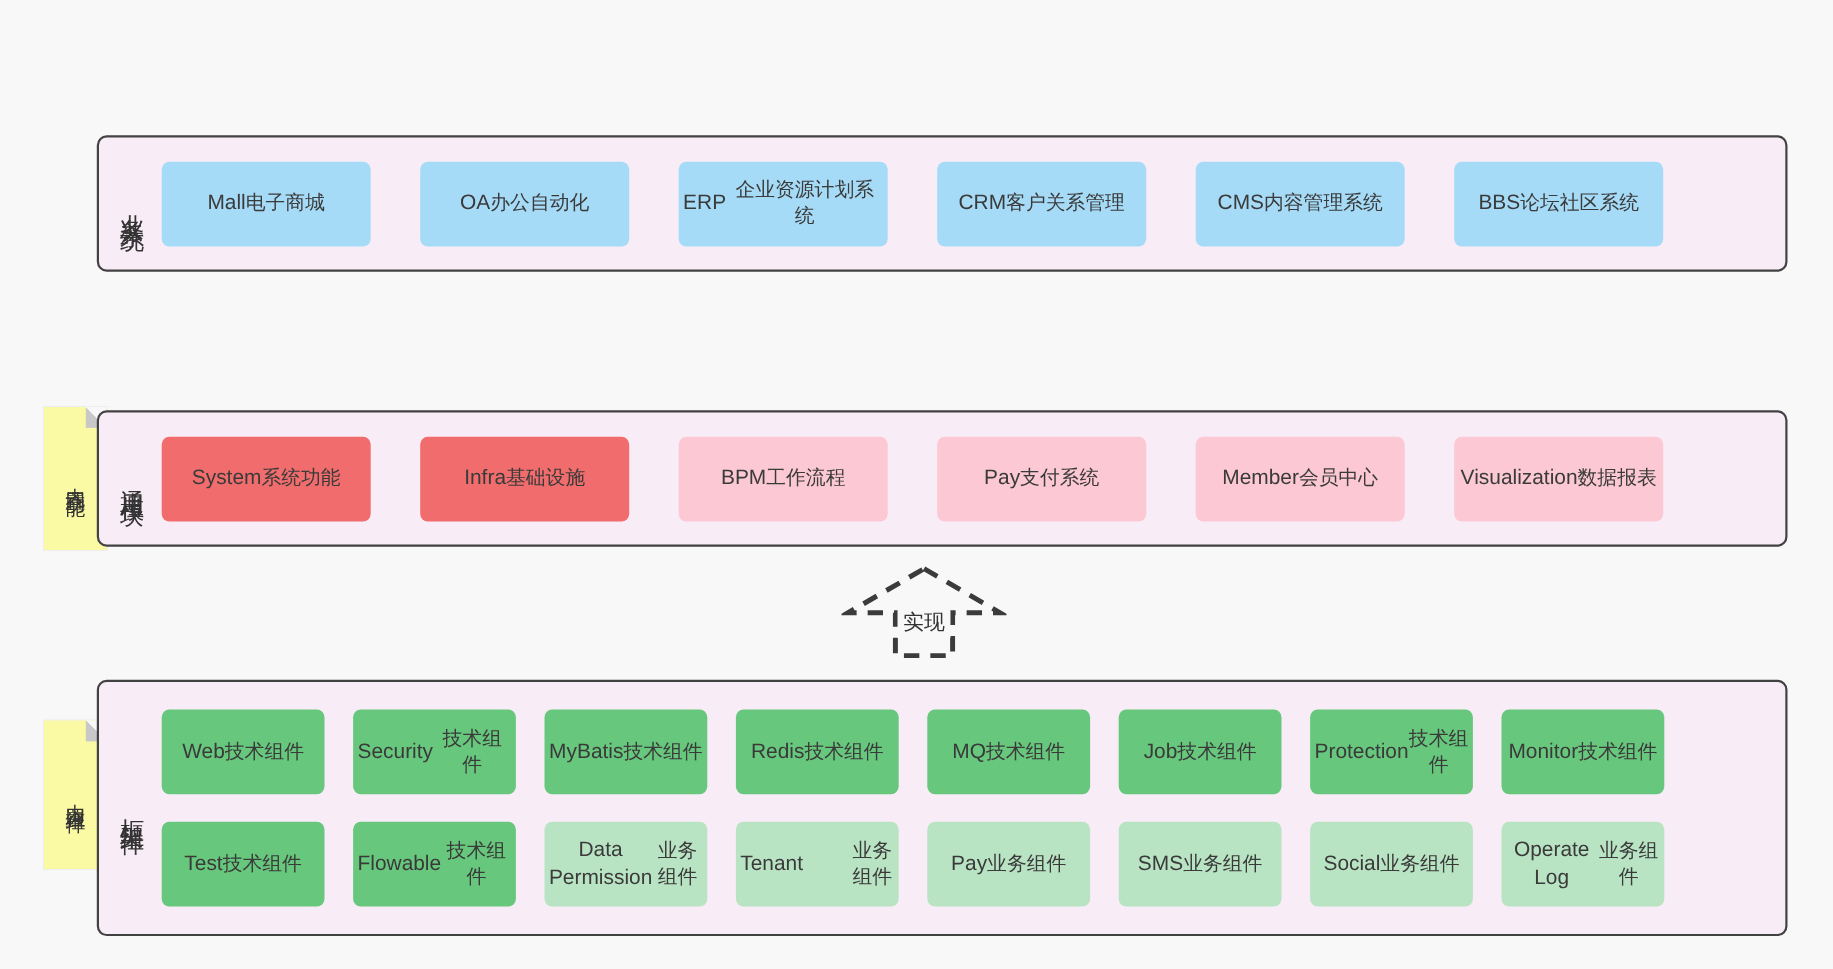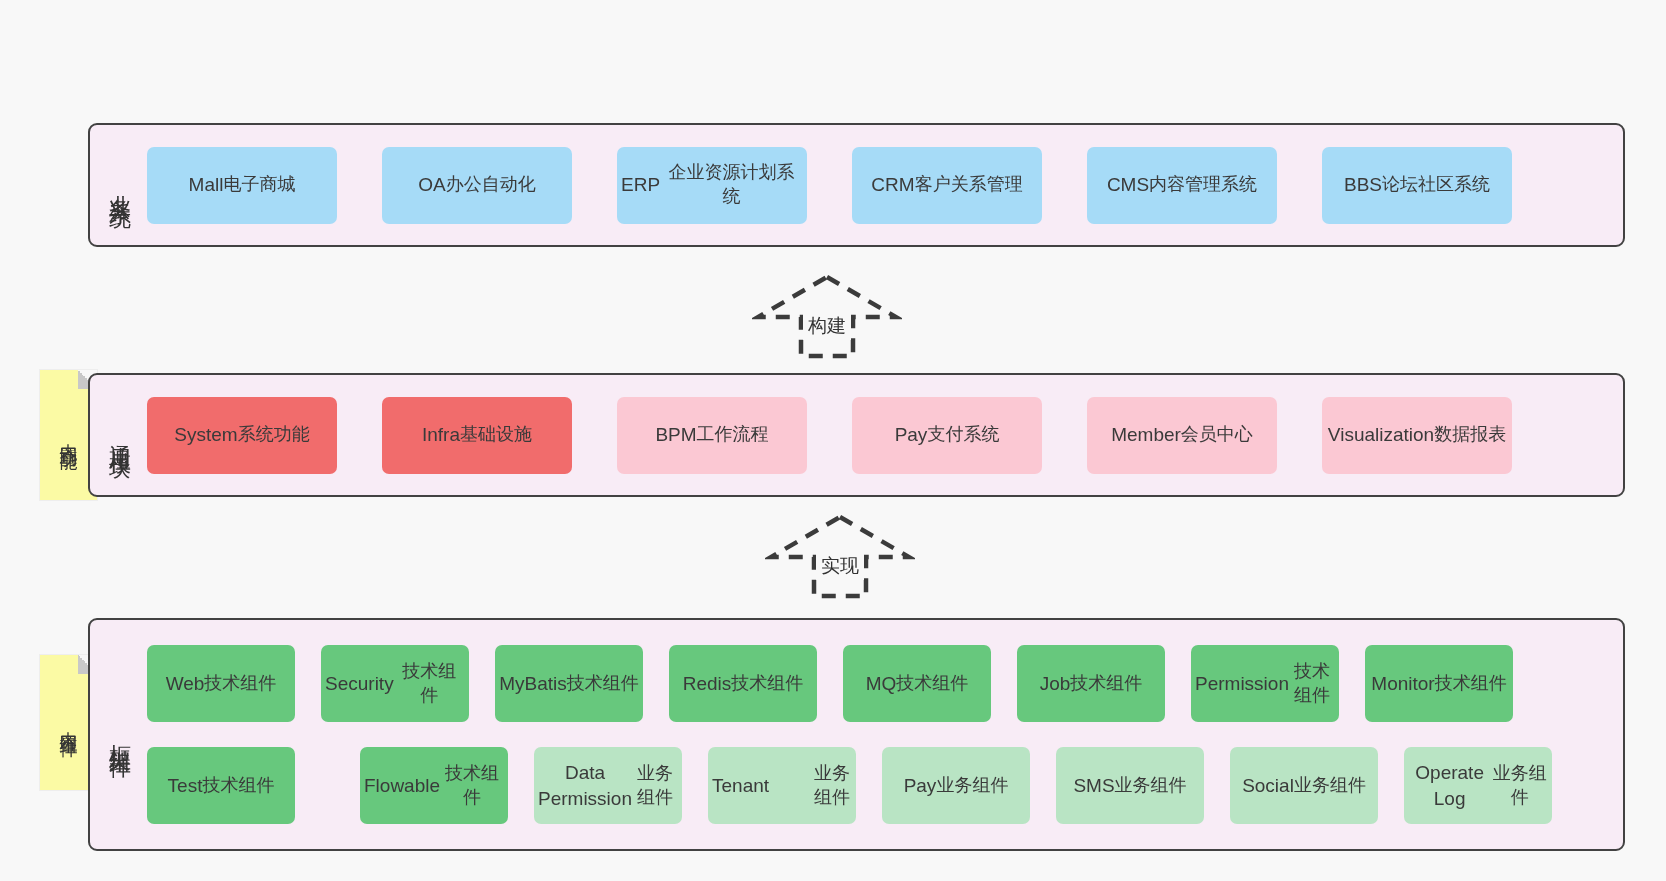--- a/index.html
+++ b/index.html
@@ -107,26 +107,20 @@
     <div class="t">CMS</div>
     <div class="s">内容管理系统</div>
   </div>
             <div class="box" style="background: rgb(166, 219, 247);">
     <div class="t">BBS</div>
     <div class="s">论坛社区系统</div>
   </div>
           </div>
         </div>
   </section>
-      <div class="arrow arrow-1">
-    <svg viewBox="0 0 150 86" width="150" height="86">
-      <path d="M75 4 L144 44 L101 44 L101 83 L49 83 L49 44 L6 44 Z" fill="none" stroke-width="4.5" stroke-dasharray="14 10" stroke-linejoin="miter"></path>
-    </svg>
-    <span class="arrow-label">构建</span>
-  </div>
       <div class="note note-2">
     <span class="fold"></span>
     <span class="note-text">内置功能</span>
   </div>
       <section class="panel panel-2">
     <div class="panel-label">通用模块</div>
     <div class="rows">
           <div class="row row-6">
             <div class="box" style="background: rgb(241, 108, 108);">
     <div class="t">System</div>
@@ -187,34 +181,34 @@
   </div>
             <div class="box" style="background: rgb(103, 200, 125);">
     <div class="t">MQ</div>
     <div class="s">技术组件</div>
   </div>
             <div class="box" style="background: rgb(103, 200, 125);">
     <div class="t">Job</div>
     <div class="s">技术组件</div>
   </div>
             <div class="box" style="background: rgb(103, 200, 125);">
-    <div class="t">Permission</div>
+    <div class="t">Protection</div>
     <div class="s">技术组件</div>
   </div>
             <div class="box" style="background: rgb(103, 200, 125);">
     <div class="t">Monitor</div>
     <div class="s">技术组件</div>
   </div>
           </div>
           <div class="row row-8">
             <div class="box" style="background: rgb(103, 200, 125);">
     <div class="t">Test</div>
     <div class="s">技术组件</div>
   </div>
-            <div class="box" style="background: rgb(103, 200, 125); margin-left: 39px;">
+            <div class="box" style="background: rgb(103, 200, 125);">
     <div class="t">Flowable</div>
     <div class="s">技术组件</div>
   </div>
             <div class="box" style="background: rgb(185, 228, 196);">
     <div class="t">Data Permission</div>
     <div class="s">业务组件</div>
   </div>
             <div class="box" style="background: rgb(185, 228, 196); gap: 43px;">
     <div class="t">Tenant</div>
     <div class="s">业务组件</div>

